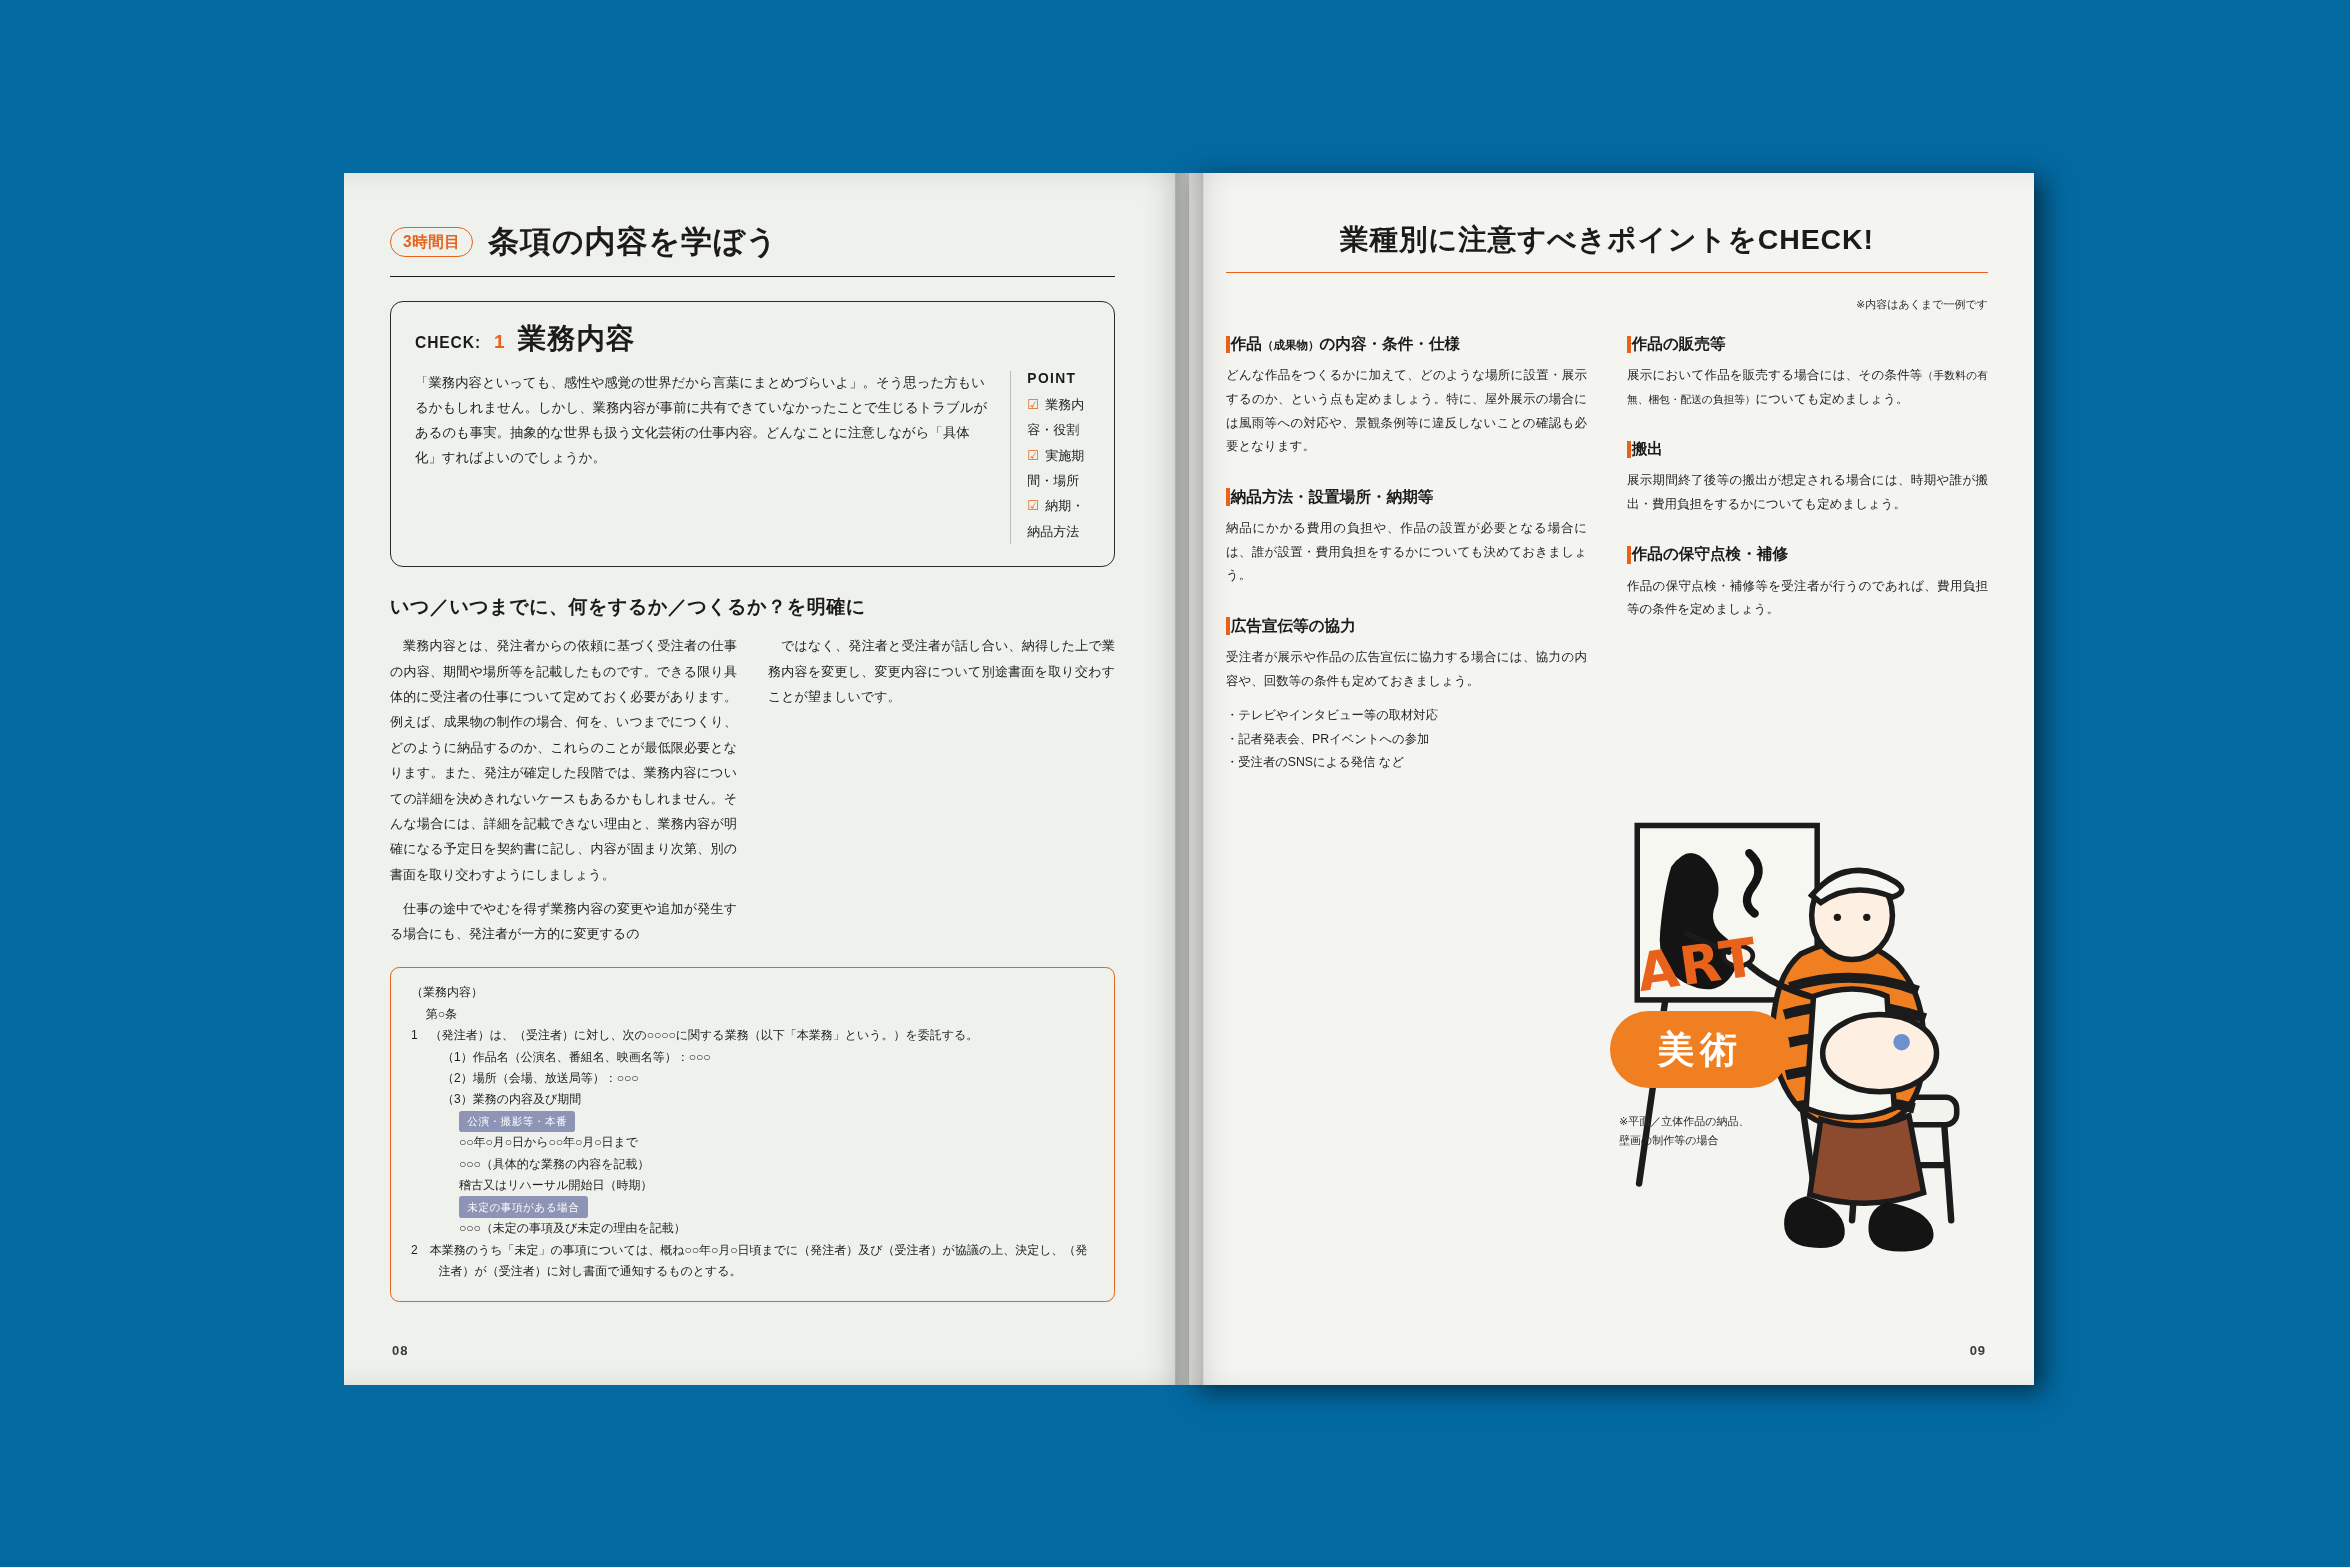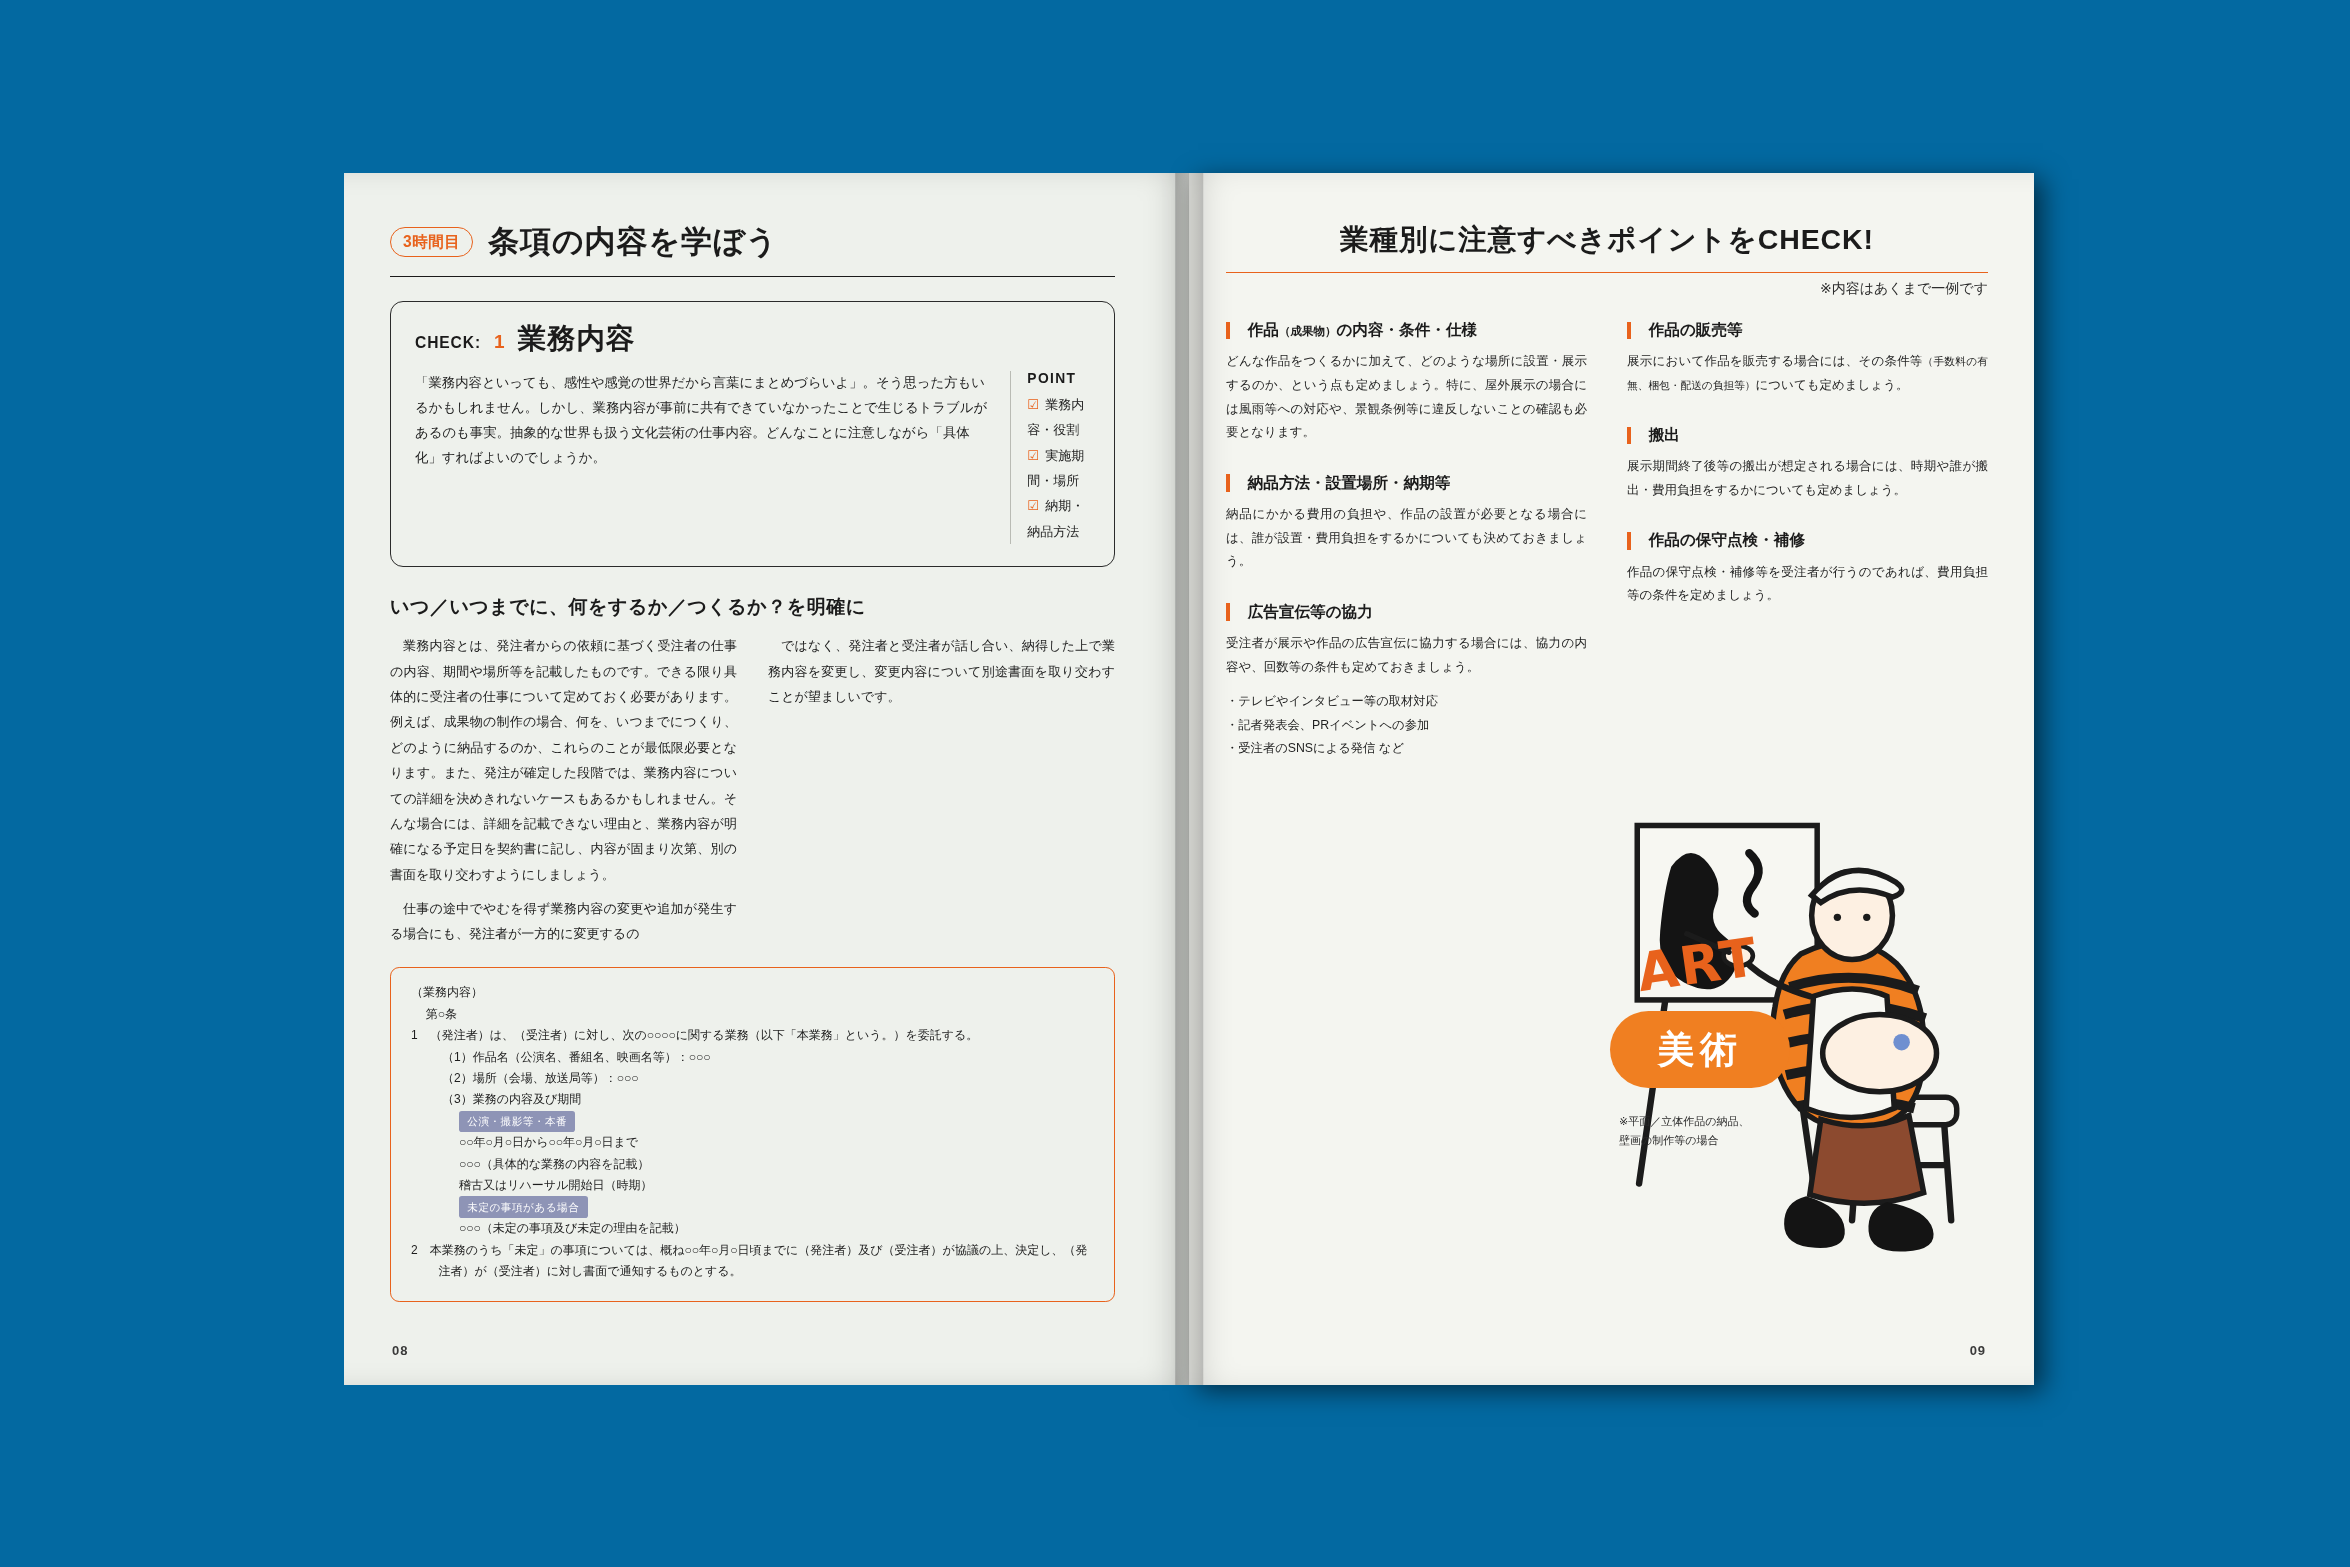--- a/index.html
+++ b/index.html
@@ -56,26 +56,26 @@
   .hang{padding-left:27.5px;text-indent:-27.5px;}
 
   .folio{position:absolute;bottom:27.5px;font-size:13px;font-weight:700;color:#3a3a3a;letter-spacing:0.9px;}
   .folio.l{left:48px;}
   .folio.r{right:48px;}
 
   
   .r-inner{position:absolute;left:37px;top:48px;width:762px;}
   .r-title{text-align:center;font-size:28.5px;font-weight:800;color:#1b1b1b;letter-spacing:0.9px;}
   .r-rule{margin-top:13px;border-top:1.5px solid #e8621c;}
-  .r-note{margin-top:7px;text-align:right;font-size:14px;color:#2d2d2d;}
+  .r-note{margin-top:24px;text-align:right;font-size:11px;color:#2d2d2d;}
 
   .grid2{display:flex;gap:40px;margin-top:22px;}
   .gcol{flex:1;}
   .item{margin-bottom:27.5px;}
-  .item-h{display:flex;align-items:flex-start;gap:18px;font-size:15.6px;font-weight:800;color:#1b1b1b;}
+  .item-h{display:flex;align-items:flex-start;gap:1px;font-size:15.6px;font-weight:800;color:#1b1b1b;}
   .bar{display:inline-block;width:3.7px;height:17.4px;background:#e8621c;flex:0 0 3.7px;margin-top:1.8px;}
   .item-h .small{font-size:11.5px;font-weight:700;}
   .item-b{margin-top:9.2px;font-size:12.5px;line-height:1.9;color:#1f1f1f;text-align:justify;}
   .item-b .tiny{font-size:10.7px;}
   .bullets{margin-top:11px;font-size:12.3px;line-height:1.9;color:#1f1f1f;}
 
   
   .illus{position:absolute;left:395px;top:643px;width:459px;height:478px;}
   .art-word{position:absolute;left:53px;top:118px;font-size:53px;font-weight:800;color:#e8621c;
     font-family:"DejaVu Sans",sans-serif;letter-spacing:1.8px;transform:rotate(-8deg);}

